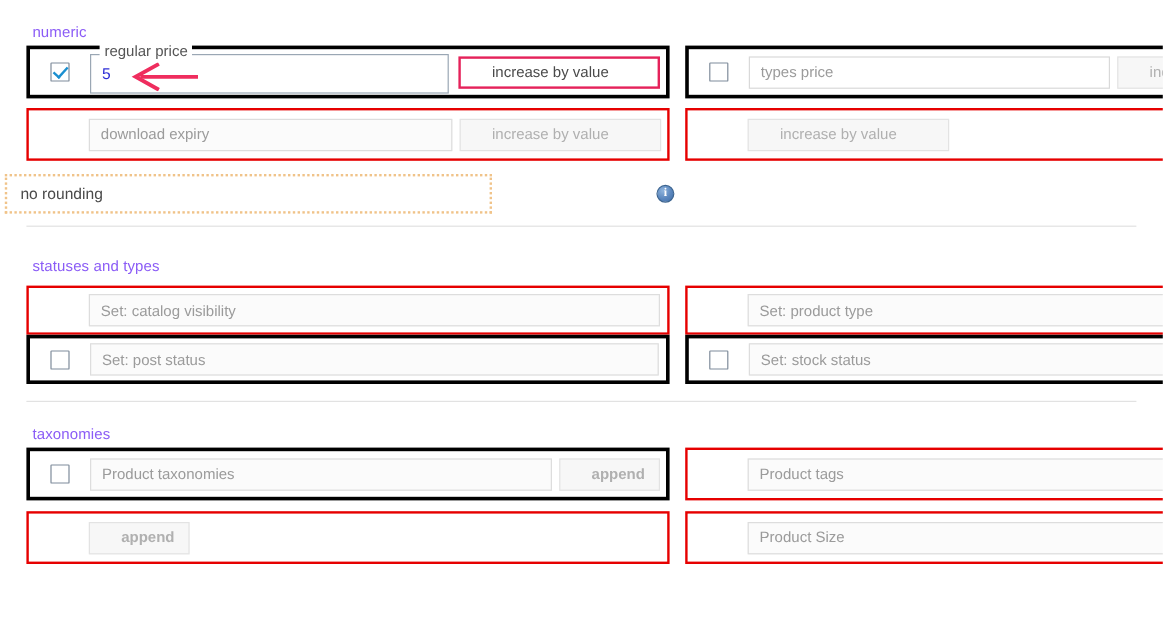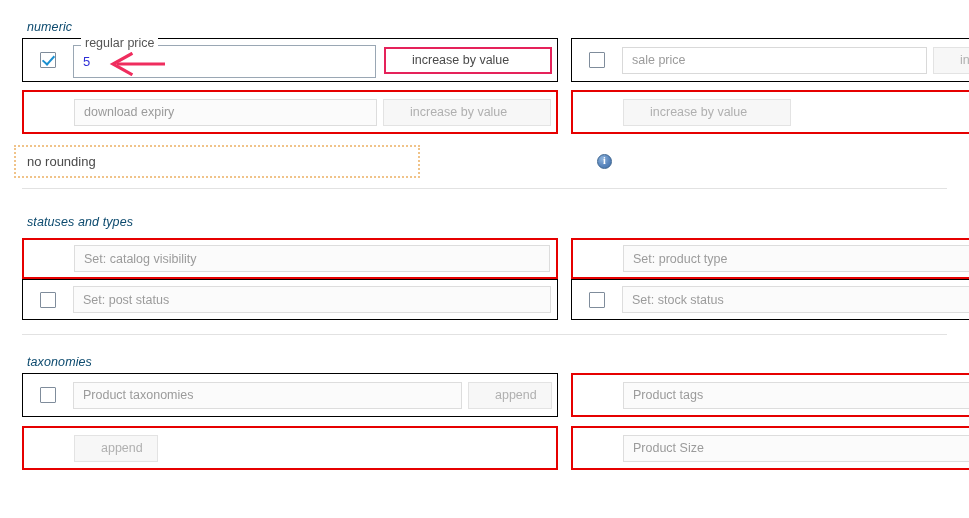--- a/index.html
+++ b/index.html
@@ -19,23 +19,22 @@
   .page {
     position: relative;
     width: 969px;
     height: 518px;
     box-sizing: border-box;
   }
 
   
   .section { position: relative; }
   .section-label {
-    font-style: italic;
     font-size: 12.5px;
-    color: #0c4a6e;
+    color: #8b5cf6;
     padding-left: 27px;
     margin-bottom: 4px;
     letter-spacing: .1px;
   }
   .divider {
     height: 1px;
     background: #e2e2e2;
     margin: 0 22px;
   }
 
@@ -52,21 +51,21 @@
   }
   .col.right {
     flex: 0 0 536px;
     width: 536px;
   }
 
   .row {
     display: flex;
     align-items: center;
     box-sizing: border-box;
-    border: 1px solid #000000;
+    border: 3px solid #000000;
     background: #fff;
     height: 41px;
     margin-bottom: 0;
     position: relative;
   }
   .row.alert {
     border: 2px solid #e60000;
     text-align: center;
   }
   .row.tall { height: 44px; }
@@ -135,20 +134,21 @@
     padding: 0 26px;
     font-size: 12.5px;
     color: #b0b0b0;
     margin-right: 5px;
     white-space: nowrap;
     overflow: hidden;
   }
   .sub.append {
     flex: 0 0 84px;
     width: 84px;
+    font-weight: bold;
   }
   .sub.active {
     background: #fff;
     color: #4a4a4a;
     border: 2.5px solid #e5225a;
   }
 
   
   .fs {
     position: relative;
@@ -174,25 +174,24 @@
     line-height: 13px;
     white-space: nowrap;
   }
   .fs .fval {
     font-size: 13px;
     color: #2f2fd6;
   }
 
   
   .rounding-wrap {
-    padding-left: 14px;
+    padding-left: 4px;
     display: flex;
     align-items: center;
     height: 54px;
-    gap: 40px;
   }
   .rounding {
     width: 406px;
     height: 33px;
     box-sizing: border-box;
     border: 2px dotted #f0c389;
     display: flex;
     align-items: center;
     padding: 0 11px;
     font-size: 13px;
@@ -252,21 +251,21 @@
           </div>
           <div class="sub active">increase by value</div>
         </div>
       </div>
 
       <div class="col right">
         <div class="row tall">
           <div class="cb-cell">
             <span class="cbox"></span>
           </div>
-          <div class="field plain">sale price</div>
+          <div class="field plain">types price</div>
           <div class="sub">increase by value</div>
         </div>
       </div>
     </div>
 
     <div class="cols" style="margin-top:8px;">
 
       <div class="col">
         <div class="row tall alert">
           <div class="cb-cell"></div>

